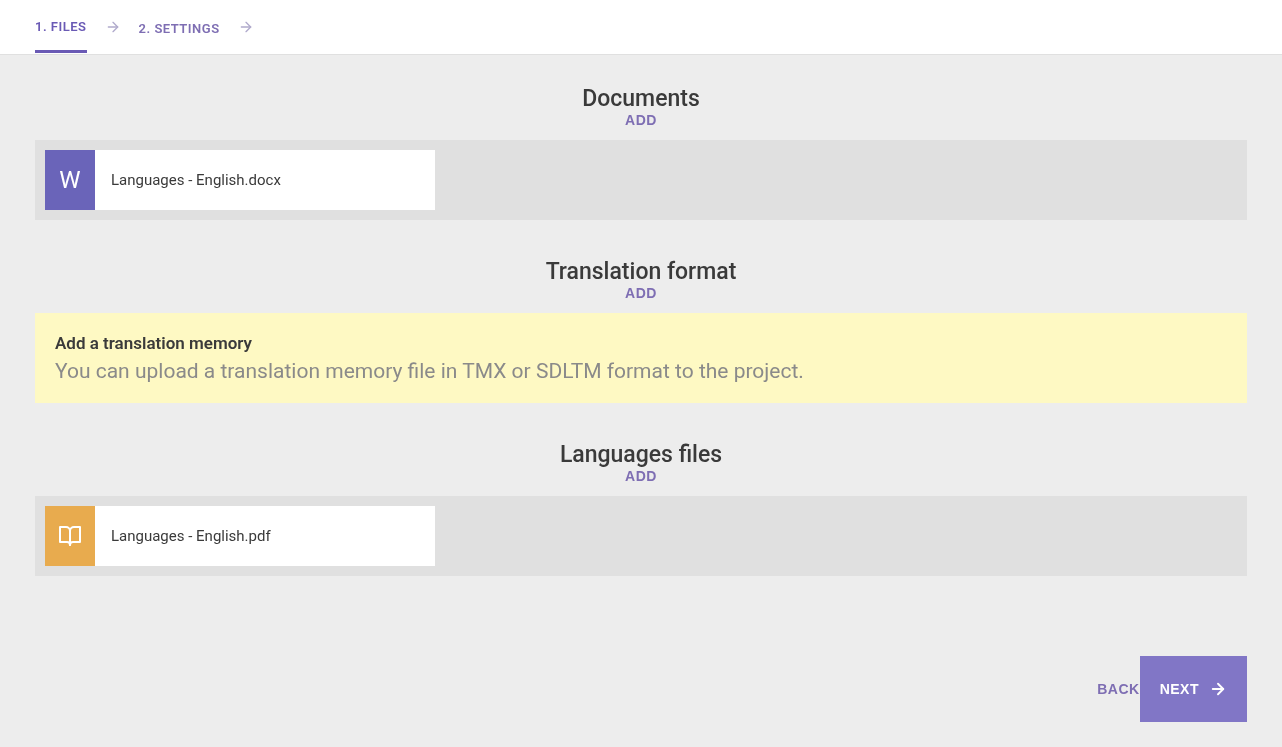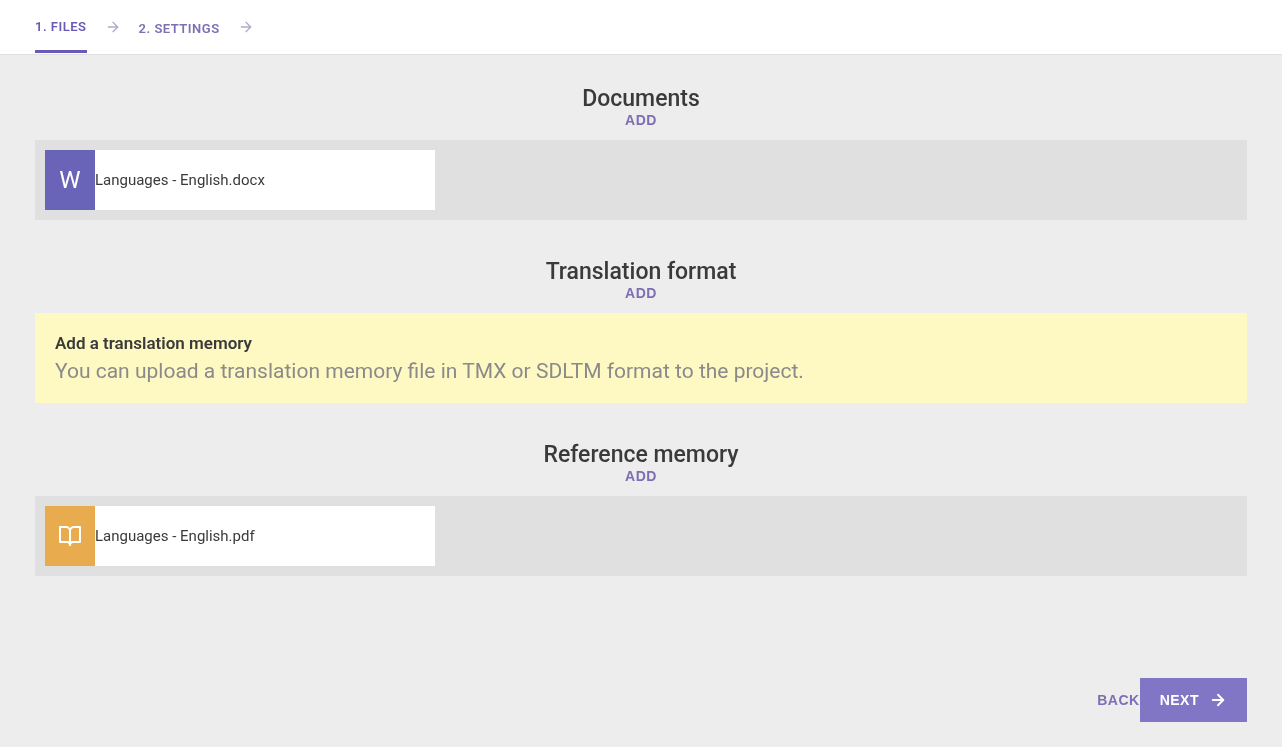--- a/index.html
+++ b/index.html
@@ -96,20 +96,21 @@
       color: #ffffff;
       flex-shrink: 0;
     }
     .file-icon.word {
       background: #6a64b9;
     }
     .file-icon.pdf {
       background: #e8ab4e;
     }
     .file-name {
+      padding-left: 16px;
       font-size: 15px;
       color: #3a3a3a;
     }
     .empty-container {
       background: #fef9c3;
       padding: 20px;
     }
     .empty-title {
       font-size: 17px;
       font-weight: 600;
@@ -136,21 +137,21 @@
       border: none;
       cursor: pointer;
     }
     .next-btn {
       background: #8176c6;
       color: #ffffff;
       font-size: 14px;
       font-weight: 700;
       letter-spacing: 0.5px;
       border: none;
-      padding: 13px 20px;
+      padding: 24px 20px;
       cursor: pointer;
       display: flex;
       align-items: center;
       gap: 10px;
     }
     .next-btn svg {
       stroke: #ffffff;
     }
   </style>
 </head>
@@ -194,21 +195,21 @@
       <button class="add-btn">ADD</button>
     </div>
     <div class="empty-container">
       <div class="empty-title">Add a translation memory</div>
       <div class="empty-desc">You can upload a translation memory file in TMX or SDLTM format to the project.</div>
     </div>
   </div>
 
   <div class="section">
     <div class="section-header">
-      <div class="section-title">Reference memory</div>
+      <div class="section-title">Languages files</div>
       <button class="add-btn">ADD</button>
     </div>
     <div class="file-container">
       <div class="file-card">
         <div class="file-icon pdf">
           <svg width="24" height="24" viewBox="0 0 24 24" fill="none" stroke="#ffffff" stroke-width="2" stroke-linecap="round" stroke-linejoin="round">
               <path d="M2 3h6a4 4 0 0 1 4 4v14a3 3 0 0 0-3-3H2z"></path>
               <path d="M22 3h-6a4 4 0 0 0-4 4v14a3 3 0 0 1 3-3h7z"></path>
             </svg>
         </div>

